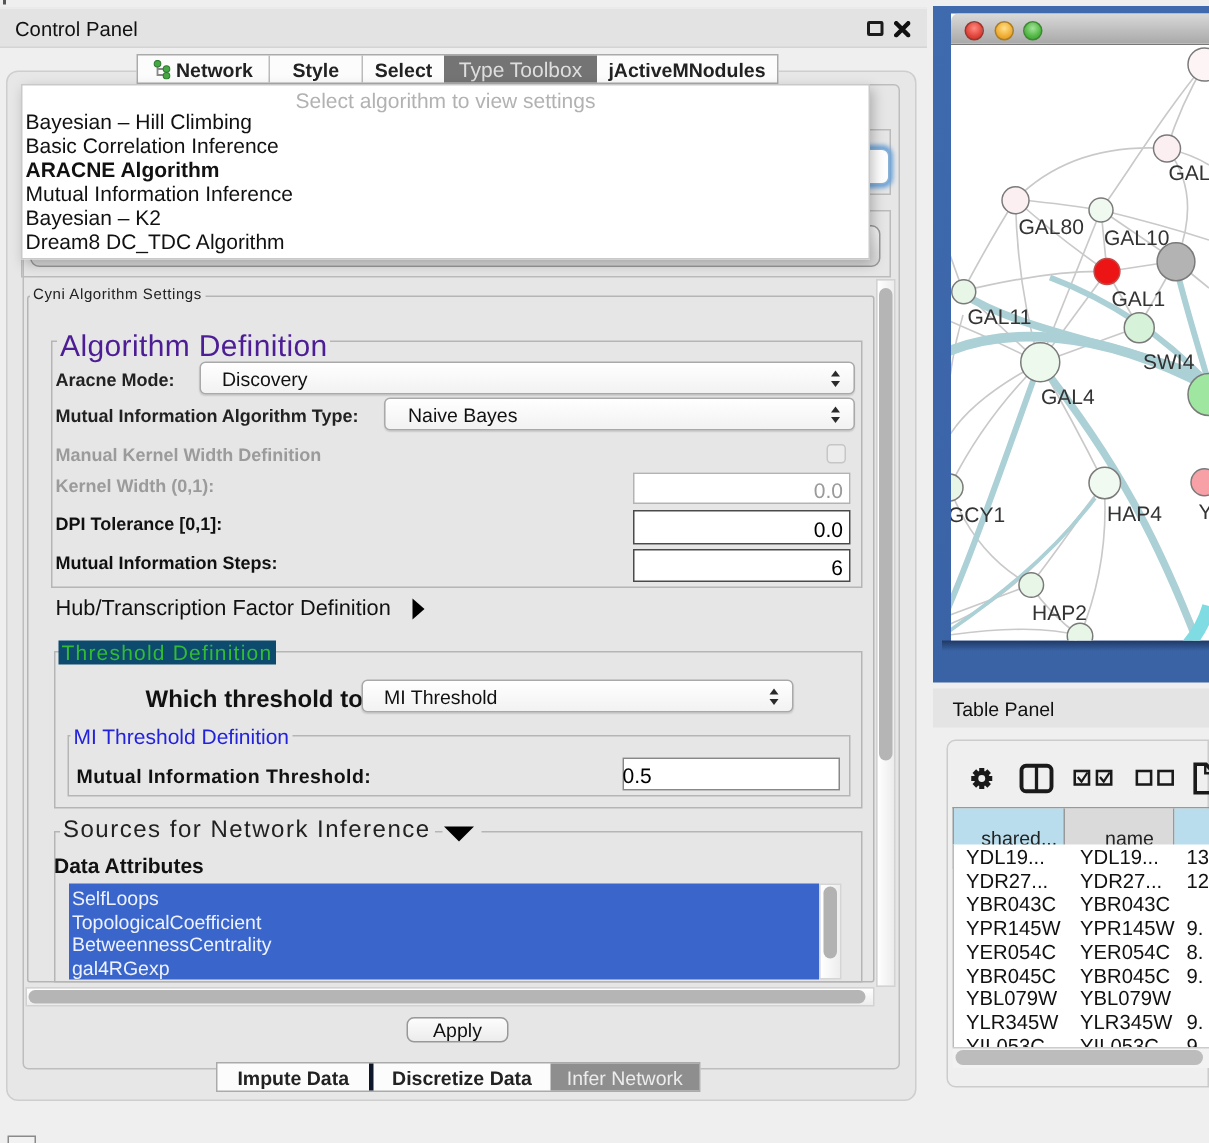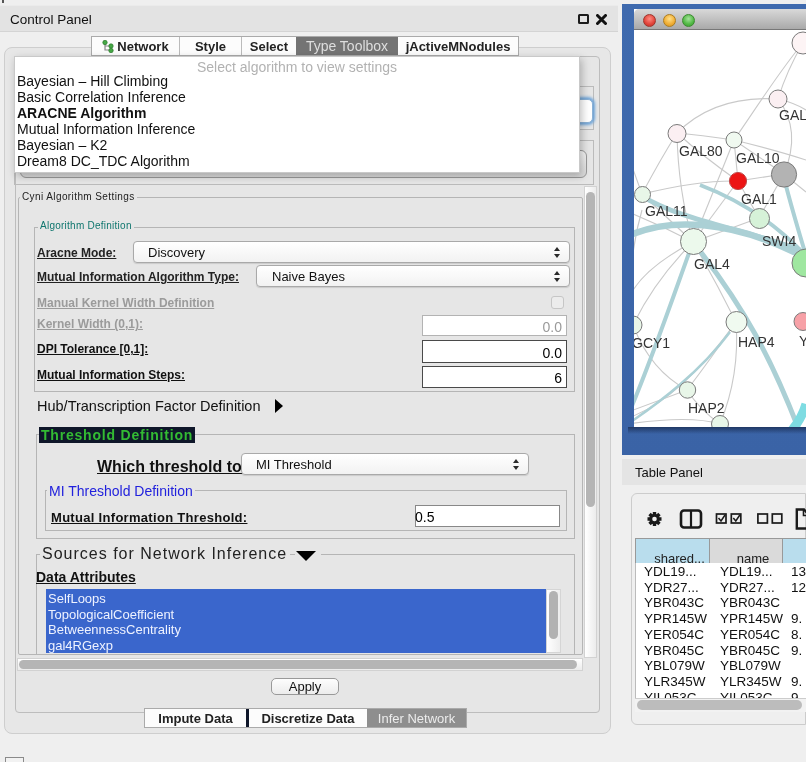--- a/index.html
+++ b/index.html
@@ -1,20 +1,20 @@
 <!DOCTYPE html>
 <html><head>
 <meta charset="utf-8">
 <style>
   * { margin:0; padding:0; box-sizing:border-box; }
   html,body { width:806px; height:762px; background:#efefef; overflow:hidden;
     font-family:"Liberation Sans", sans-serif; }
   .abs { position:absolute; }
   body { position:relative; }
-  .bold { font-weight:bold;text-decoration:underline; }
+  .bold { font-weight:bold; }
 </style>
 </head>
 <body>
 
 <div class="abs" style="left:2px;top:0;width:2px;height:3px;background:#555;"></div>
 
 <div class="abs" style="left:0;top:5px;width:618px;height:27px;background:#e3e3e3;border-top:1px solid #ebebeb;border-bottom:1px solid #d4d4d4;"></div>
 <div class="abs" style="left:10px;top:12px;font-size:13.5px;color:#111;">Control Panel</div>
 
 <div class="abs" style="left:578px;top:14px;width:11px;height:10px;border:2px solid #1c1c1c;border-radius:1.5px;"></div>
@@ -29,21 +29,21 @@
 
 <div class="abs" style="left:14px;top:86px;width:580px;height:44px;border:1px solid #bbb;"></div>
 <div class="abs" style="left:566px;top:99px;width:27px;height:24px;background:#fff;border:1px solid #8ab1d6;border-radius:5px;box-shadow:0 0 3px 2px #6ea4d8;"></div>
 <div class="abs" style="left:14px;top:140px;width:580px;height:45px;border:1px solid #bbb;"></div>
 <div class="abs" style="left:20px;top:150px;width:567px;height:28px;background:linear-gradient(#f6f6f6,#d9d9d9);border:1px solid #999;border-radius:6px;"></div>
 
 <div id="grp-main" class="abs" style="left:18px;top:197px;width:565px;height:458px;border:1px solid #b5b5b5;border-radius:2px;"></div>
 <div class="abs" style="left:20px;top:191px;background:#e6e6e6;padding:0 2px;font-size:10px;letter-spacing:0.4px;color:#222;">Cyni Algorithm Settings</div>
 
 <div class="abs" style="left:34px;top:227px;width:541px;height:165px;border:1px solid #b5b5b5;"></div>
-<div class="abs" style="left:38px;top:220px;background:#e6e6e6;padding:0 2px;font-size:10px;letter-spacing:0.25px;color:#0f766e;">Algorithm Definition</div>
+<div class="abs" style="left:38px;top:220px;background:#e6e6e6;padding:0 2px;font-size:20px;letter-spacing:0.25px;color:#4c1d95;">Algorithm Definition</div>
 
 <div class="abs bold" style="left:37px;top:246px;font-size:12px;color:#222;">Aracne Mode:</div>
 <div class="abs combo" style="left:133px;top:241px;width:437px;height:22px;"></div>
 <div class="abs" style="left:148px;top:245px;font-size:13px;color:#111;">Discovery</div>
 
 <div class="abs bold" style="left:37px;top:270px;font-size:12px;color:#222;">Mutual Information Algorithm Type:</div>
 <div class="abs combo" style="left:256px;top:265px;width:314px;height:22px;"></div>
 <div class="abs" style="left:272px;top:269px;font-size:13px;color:#111;">Naive Bayes</div>
 
 <div class="abs bold" style="left:37px;top:296px;font-size:12px;color:#9b9b9b;">Manual Kernel Width Definition</div>
@@ -58,21 +58,21 @@
 <div class="abs" style="left:422px;top:345px;width:140px;font-size:14px;color:#000;text-align:right;">0.0</div>
 
 <div class="abs bold" style="left:37px;top:368px;font-size:12px;color:#111;">Mutual Information Steps:</div>
 <div class="abs" style="left:422px;top:366px;width:145px;height:22px;background:#fff;border:1.5px solid #4a4a4a;"></div>
 <div class="abs" style="left:422px;top:370px;width:140px;font-size:14px;color:#000;text-align:right;">6</div>
 
 <div class="abs" style="left:37px;top:398px;font-size:14.5px;color:#111;">Hub/Transcription Factor Definition</div>
 <div class="abs" style="left:275px;top:399px;width:0;height:0;border-left:8px solid #000;border-top:7.5px solid transparent;border-bottom:7.5px solid transparent;"></div>
 
 <div class="abs" style="left:36px;top:434px;width:539px;height:105px;border:1px solid #b5b5b5;"></div>
-<div class="abs" style="left:39px;top:427px;background:#0f172a;padding:0 2px;font-size:14px;letter-spacing:0.8px;color:#33bb33;font-weight:bold;">Threshold Definition</div>
+<div class="abs" style="left:39px;top:427px;background:#0c4a6e;padding:0 2px;font-size:14px;letter-spacing:0.8px;color:#33bb33;">Threshold Definition</div>
 
 <div class="abs bold" style="left:97px;top:458px;font-size:16px;color:#111;">Which threshold to use:</div>
 <div class="abs combo" style="left:241px;top:453px;width:288px;height:22px;"></div>
 <div class="abs" style="left:256px;top:457px;font-size:13px;color:#111;">MI Threshold</div>
 
 <div class="abs" style="left:45px;top:490px;width:522px;height:41px;border:1px solid #b5b5b5;"></div>
 <div class="abs" style="left:47px;top:483px;background:#e6e6e6;padding:0 2px;font-size:14px;color:#2222dd;">MI Threshold Definition</div>
 <div class="abs bold" style="left:51px;top:510px;font-size:13px;letter-spacing:0.3px;color:#111;">Mutual Information Threshold:</div>
 <div class="abs" style="left:415px;top:505px;width:145px;height:22px;background:#fff;border:1px solid #888;"></div>
 <div class="abs" style="left:415px;top:509px;width:139px;font-size:14px;color:#000;text-align:left;">0.5</div>

